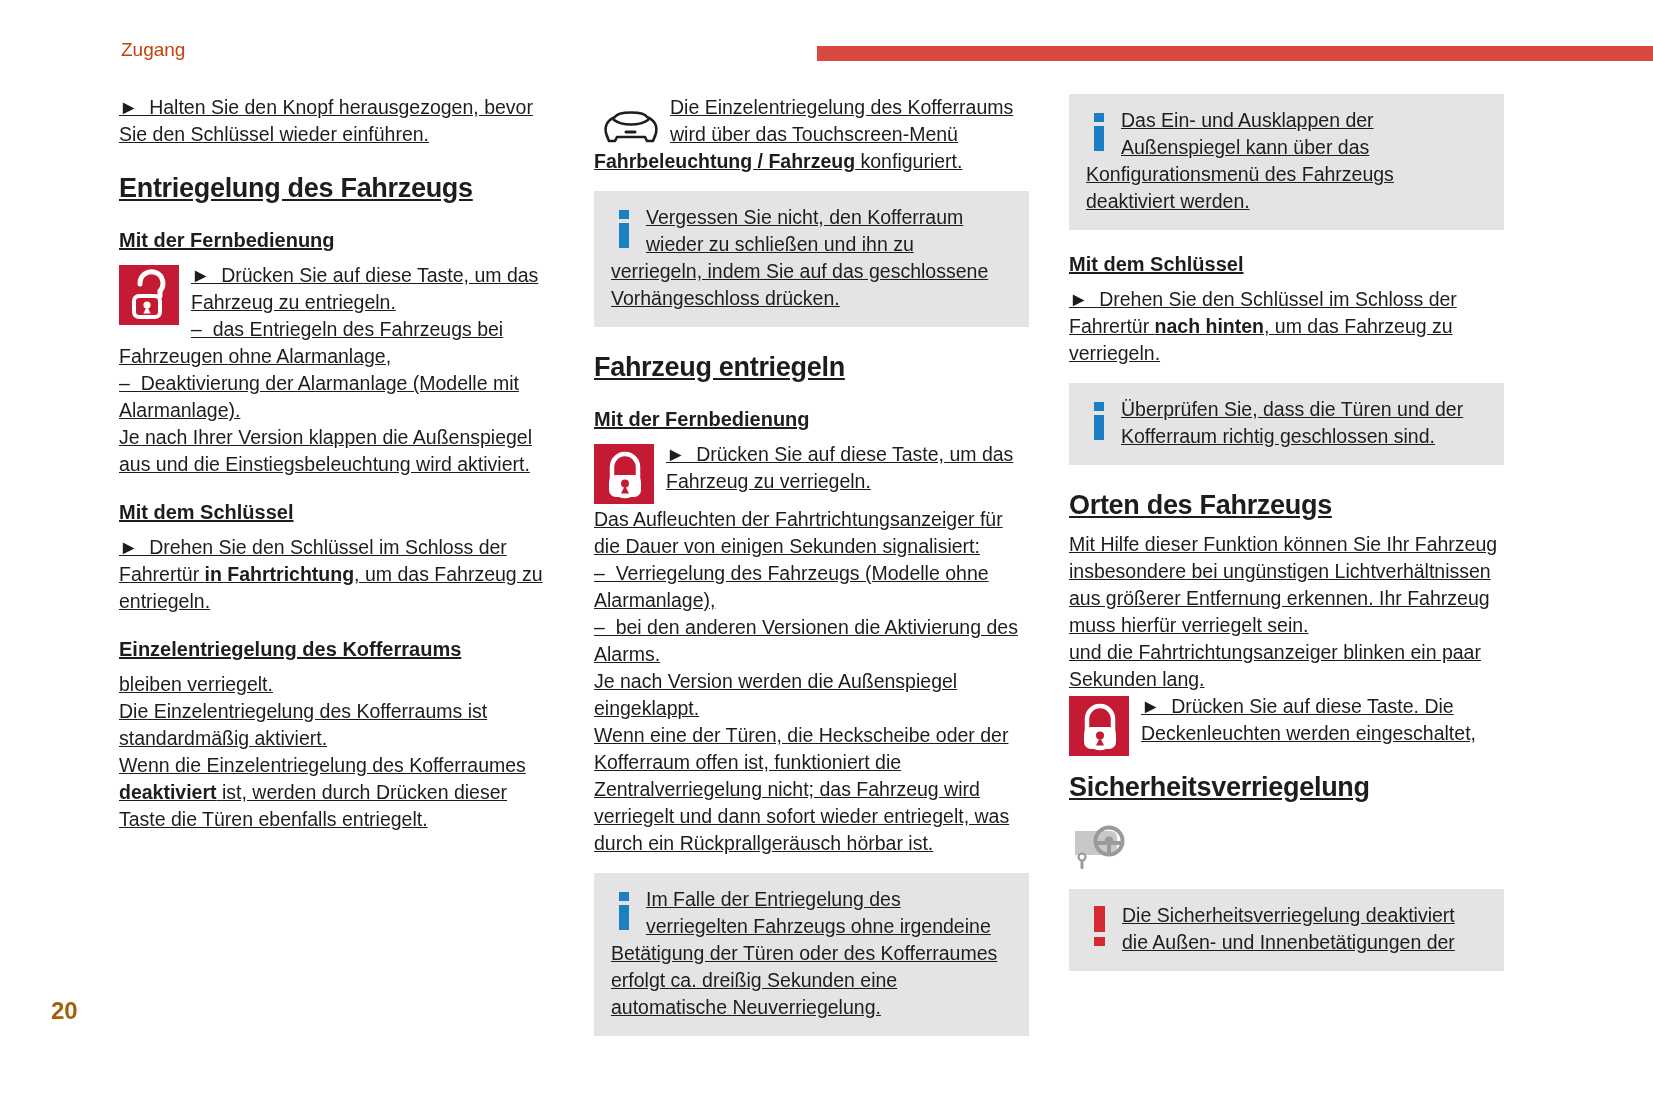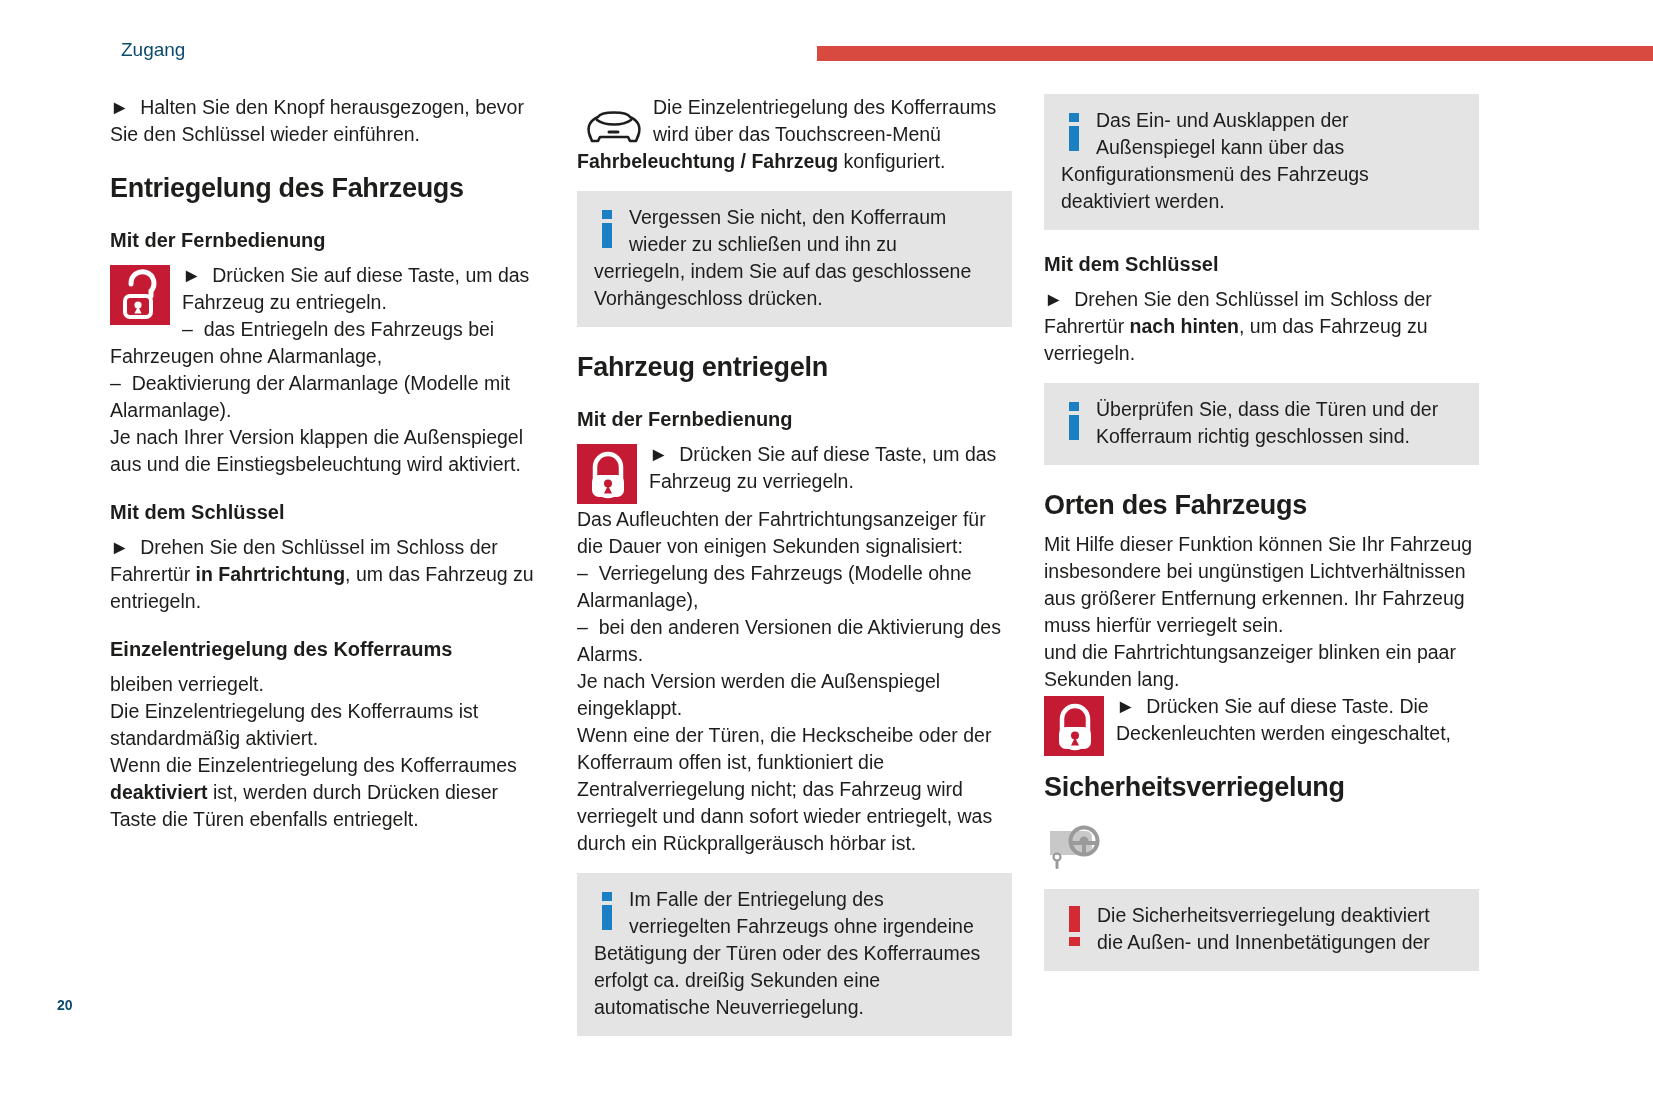--- a/index.html
+++ b/index.html
@@ -1,24 +1,24 @@
 <!DOCTYPE html>
 <html><head>
 <meta charset="utf-8">
 <style>
   html,body { margin:0; padding:0; background:#ffffff; }
   .page {
     position:relative; width:1653px; height:1102px; background:#ffffff;
     font-family:"Liberation Sans", sans-serif; color:#1d1d1b; overflow:hidden;
   }
-  .running-header { position:absolute; left:121px; top:39px; font-size:19px; color:#0c4a6e; }
+  .running-header { position:absolute; left:121px; top:39px; font-size:19px; color:#c2410c; }
   .top-bar { position:absolute; left:817px; top:46px; width:836px; height:15px; background:#d8493f; }
-  .page-number { position:absolute; left:51px; top:997px; font-size:14px; font-weight:bold; color:#0c4a6e;margin-left:6px; }
+  .page-number { position:absolute; left:51px; top:997px; font-size:24px; font-weight:bold; color:#a16207; }
 
-  .columns { position:absolute; left:110px; top:94px; width:1366px; display:flex; gap:32px; }
+  .columns { position:absolute; left:119px; top:94px; width:1366px; display:flex; gap:40px;text-decoration:underline; }
   .col { width:435px; flex:0 0 435px; }
   .col > :first-child { margin-top:0; }
 
   p.body { font-size:19.5px; line-height:27px; margin:0; }
   p.cont { clear:left; }
   h1 { font-size:27px; line-height:35px; margin:23px 0 8px; font-weight:bold; letter-spacing:-0.3px; }
   h2 { font-size:20px; line-height:26px; margin:21px 0 9px; font-weight:bold; }
 
   .btn-icon { float:left; width:60px; height:60px; margin:3px 12px 2px 0; background:#c41a33; border-radius:2px; }
   .btn-icon svg { display:block; width:60px; height:60px; }

